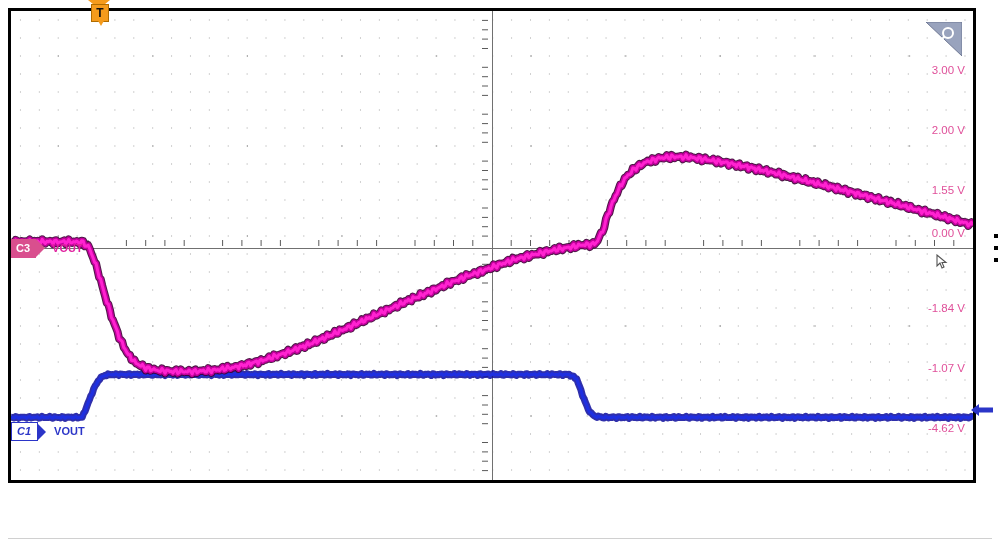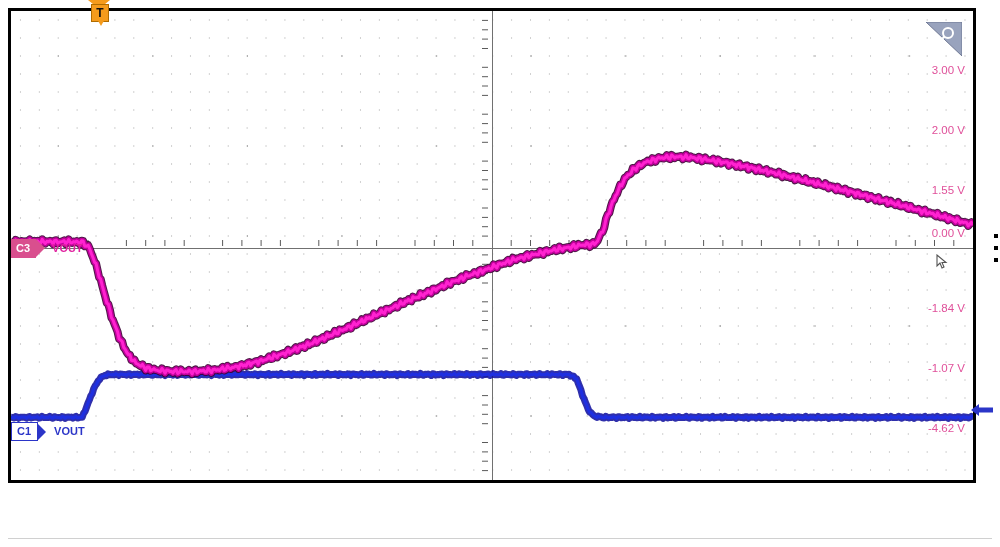--- a/index.html
+++ b/index.html
@@ -46,21 +46,21 @@
   .chbadge .tag{
     position:relative;padding:0 6px 0 5px;height:19px;color:#fff;
     display:flex;align-items:center;font-size:11px;
   }
   .chbadge .tag:after{
     content:"";position:absolute;right:-9px;top:0;width:0;height:0;
     border-top:9.5px solid transparent;border-bottom:9.5px solid transparent;
   }
   .chbadge.c3 .tag{background:#d94f8e;}
   .chbadge.c3 .tag:after{border-left:9px solid #d94f8e;}
-  .chbadge.c1 .tag{background:#ffffff;color:#2b35c8;border:1px solid #2b35c8;height:17px;}
+  .chbadge.c1 .tag{background:#ffffff;color:#2b35c8;border:1px solid #2b35c8;height:17px;font-style:italic;}
   .chbadge.c1 .tag:after{border-left:9px solid #2b35c8;}
   .chbadge .nm{margin-left:16px;}
   .chbadge.c3 .nm{color:#e0219f;}
   .chbadge.c1 .nm{color:#2b35c8;}
 
   
   .vlabel{
     position:absolute;right:8px;text-align:center;font-size:11.5px;color:#e0509a;
     font-family:"Liberation Sans",sans-serif;white-space:nowrap;
   }

